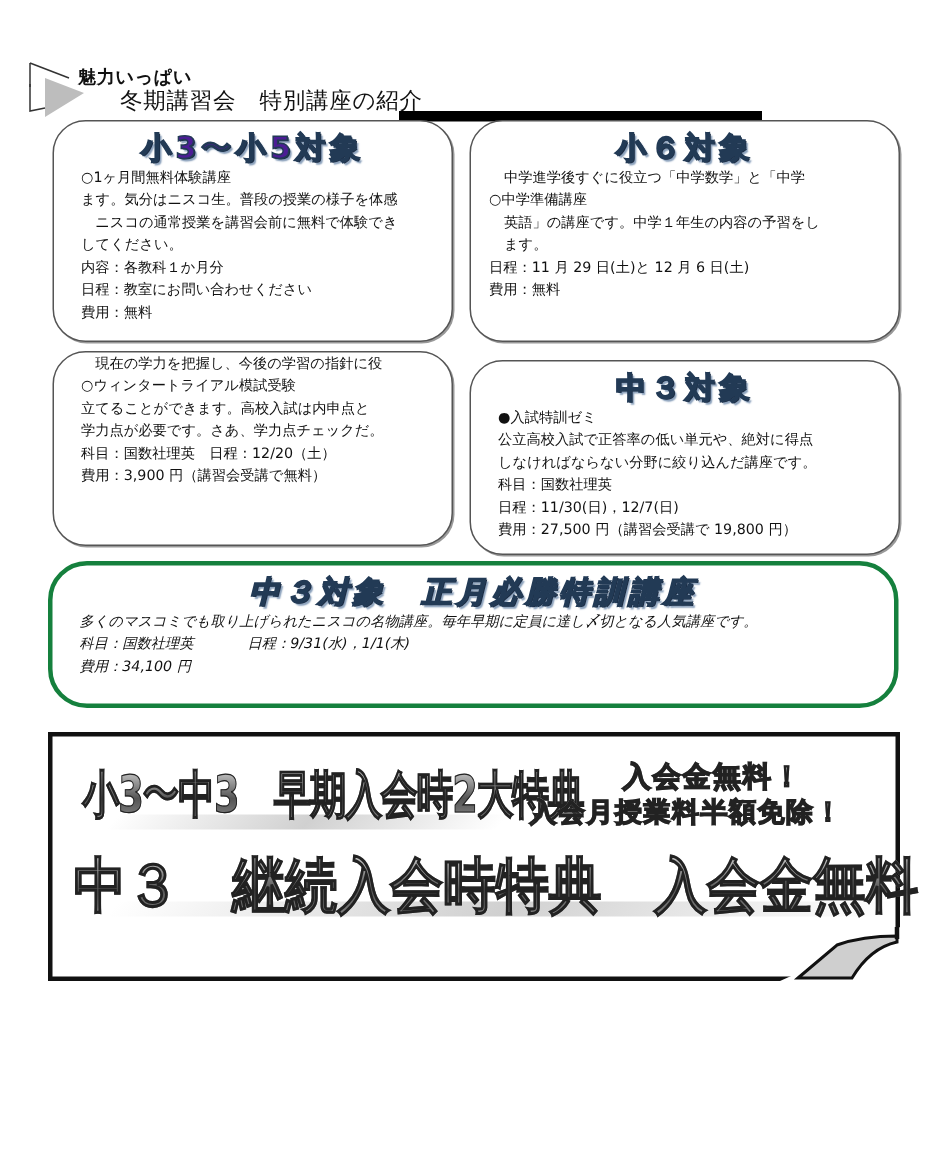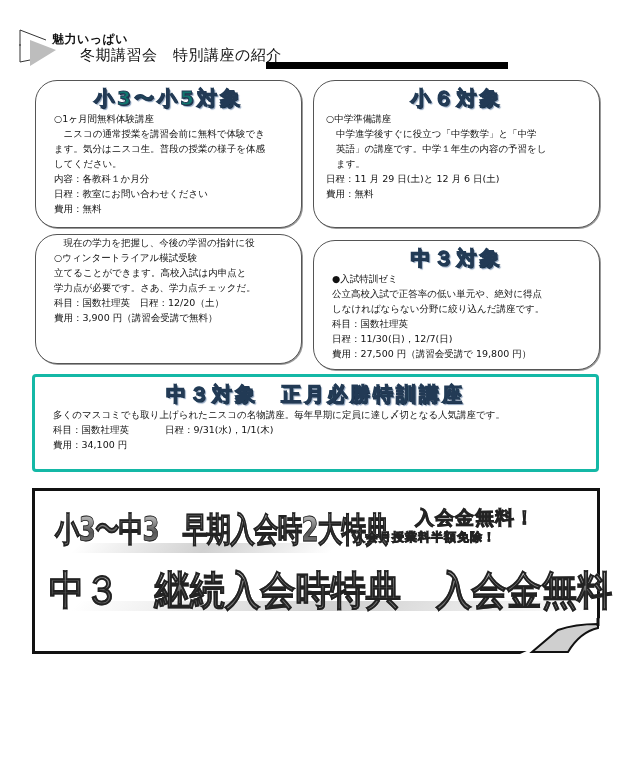--- a/index.html
+++ b/index.html
@@ -1,49 +1,49 @@
 <!DOCTYPE html>
 <html><head>
 <meta charset="utf-8">
 <style>
   html, body { margin:0; padding:0; background:#ffffff; }
   body { width:619px; height:771px; position:relative; overflow:hidden;
          font-family:"DejaVu Sans", sans-serif; color:#111; }
 
   
-  .hdr { position:absolute; left:0; top:0; width:619px; height:78px; }
+  .hdr { position:absolute; left:0; top:12px; width:619px; height:78px; }
   .hdr .arrow-outline { position:absolute; left:18px; top:28px; }
   .hdr .arrow-fill { position:absolute; left:18px; top:38px; }
   .hdr .sub { position:absolute; left:52px; top:31px; font-size:12px; font-weight:bold; letter-spacing:0.5px; }
   .hdr .title { position:absolute; left:80px; top:46px; font-size:15px; letter-spacing:0.5px; }
   .hdr .rule { position:absolute; left:266px; top:62px; width:242px; height:7px; background:#000; }
 
   
   .box { position:absolute; border:1.5px solid #555; border-radius:22px; background:#fff;
          box-shadow: 1px 1px 0 #999; }
-  .box.heavy { border:3px solid #14b8a6; border-radius:4px; box-shadow:none; }
+  .box.heavy { border:3px solid #15803d; border-radius:26px; box-shadow:none;font-style:italic; }
   .heading { text-align:center; font-weight:900; font-size:20px; letter-spacing:3px;
-             color:#0f766e; -webkit-text-stroke:1px #223a55;
+             color:#4c1d95; -webkit-text-stroke:1px #223a55;
              text-shadow: 1px 1px 0 #1c2d44, 2px 2px 1px #8aa0bb;
              margin-top:4px; height:26px; line-height:26px; font-family:"DejaVu Sans", sans-serif; }
   .body { font-size:9.5px; line-height:15px; padding:0 10px 0 18px; }
   .body .line { white-space:nowrap; }
   .body .indent { padding-left:10px; }
 
   
   .banner { position:absolute; left:32px; top:488px; width:562px; height:160px;
             border:3px solid #111; border-right-width:3px; background:#fff; }
   .banner .curl { position:absolute; right:-3px; bottom:-3px; }
   .bigtxt { position:absolute; font-weight:900; color:#777;
             background:linear-gradient(#f2f2f2, #555 55%, #999);
             -webkit-background-clip:text; background-clip:text; -webkit-text-fill-color:transparent;
             -webkit-text-stroke:0.8px #222; white-space:nowrap; }
   .b1 { left:20px; top:16px; font-size:34px; letter-spacing:-1px; transform:scaleX(0.72); transform-origin:left; }
   .b2a { left:380px; top:14px; font-size:19px; letter-spacing:1px;font-family:Liberation Serif, serif; }
-  .b2b { left:318px; top:38px; font-size:12px; letter-spacing:1px; }
+  .b2b { left:318px; top:38px; font-size:18px; letter-spacing:1px; }
   .b3 { left:14px; top:72px; font-size:40px; letter-spacing:0; transform:scaleX(0.88); transform-origin:left; }
   .shadowband { position:absolute; height:10px; background:linear-gradient(90deg, rgba(170,170,170,0.0), rgba(170,170,170,0.55), rgba(200,200,200,0)); transform:skewX(-40deg); }
 </style>
 </head>
 <body>
 
 <div class="hdr">
   <svg class="arrow-outline" width="40" height="20" viewBox="0 0 40 20">
     <polyline points="2,2 2,18" fill="none" stroke="#333" stroke-width="1"></polyline>
     <polyline points="2,2 28,12" fill="none" stroke="#333" stroke-width="1"></polyline>
@@ -54,34 +54,34 @@
   </svg>
   <div class="sub">魅力いっぱい</div>
   <div class="title">冬期講習会　特別講座の紹介</div>
   <div class="rule"></div>
 </div>
 
 <div class="box" style="left:35px;top:80px;width:265px;height:146px;">
   <div class="heading">小3〜小5対象</div>
   <div class="body">
     <div class="line">○1ヶ月間無料体験講座</div>
+    <div class="line">ます。気分はニスコ生。普段の授業の様子を体感</div>
     <div class="line">　ニスコの通常授業を講習会前に無料で体験でき</div>
-    <div class="line">ます。気分はニスコ生。普段の授業の様子を体感</div>
     <div class="line">してください。</div>
     <div class="line">内容：各教科１か月分</div>
     <div class="line">日程：教室にお問い合わせください</div>
     <div class="line">費用：無料</div>
   </div>
 </div>
 
 <div class="box" style="left:313px;top:80px;width:285px;height:146px;">
   <div class="heading">小６対象</div>
   <div class="body" style="padding-left:12px;">
+    <div class="line indent">中学進学後すぐに役立つ「中学数学」と「中学</div>
     <div class="line">○中学準備講座</div>
-    <div class="line indent">中学進学後すぐに役立つ「中学数学」と「中学</div>
     <div class="line indent">英語」の講座です。中学１年生の内容の予習をし</div>
     <div class="line indent">ます。</div>
     <div class="line">日程：11 月 29 日(土)と 12 月 6 日(土)</div>
     <div class="line">費用：無料</div>
   </div>
 </div>
 
 <div class="box" style="left:35px;top:234px;width:265px;height:128px;">
   <div class="body">
     <div class="line">　現在の学力を把握し、今後の学習の指針に役</div>

